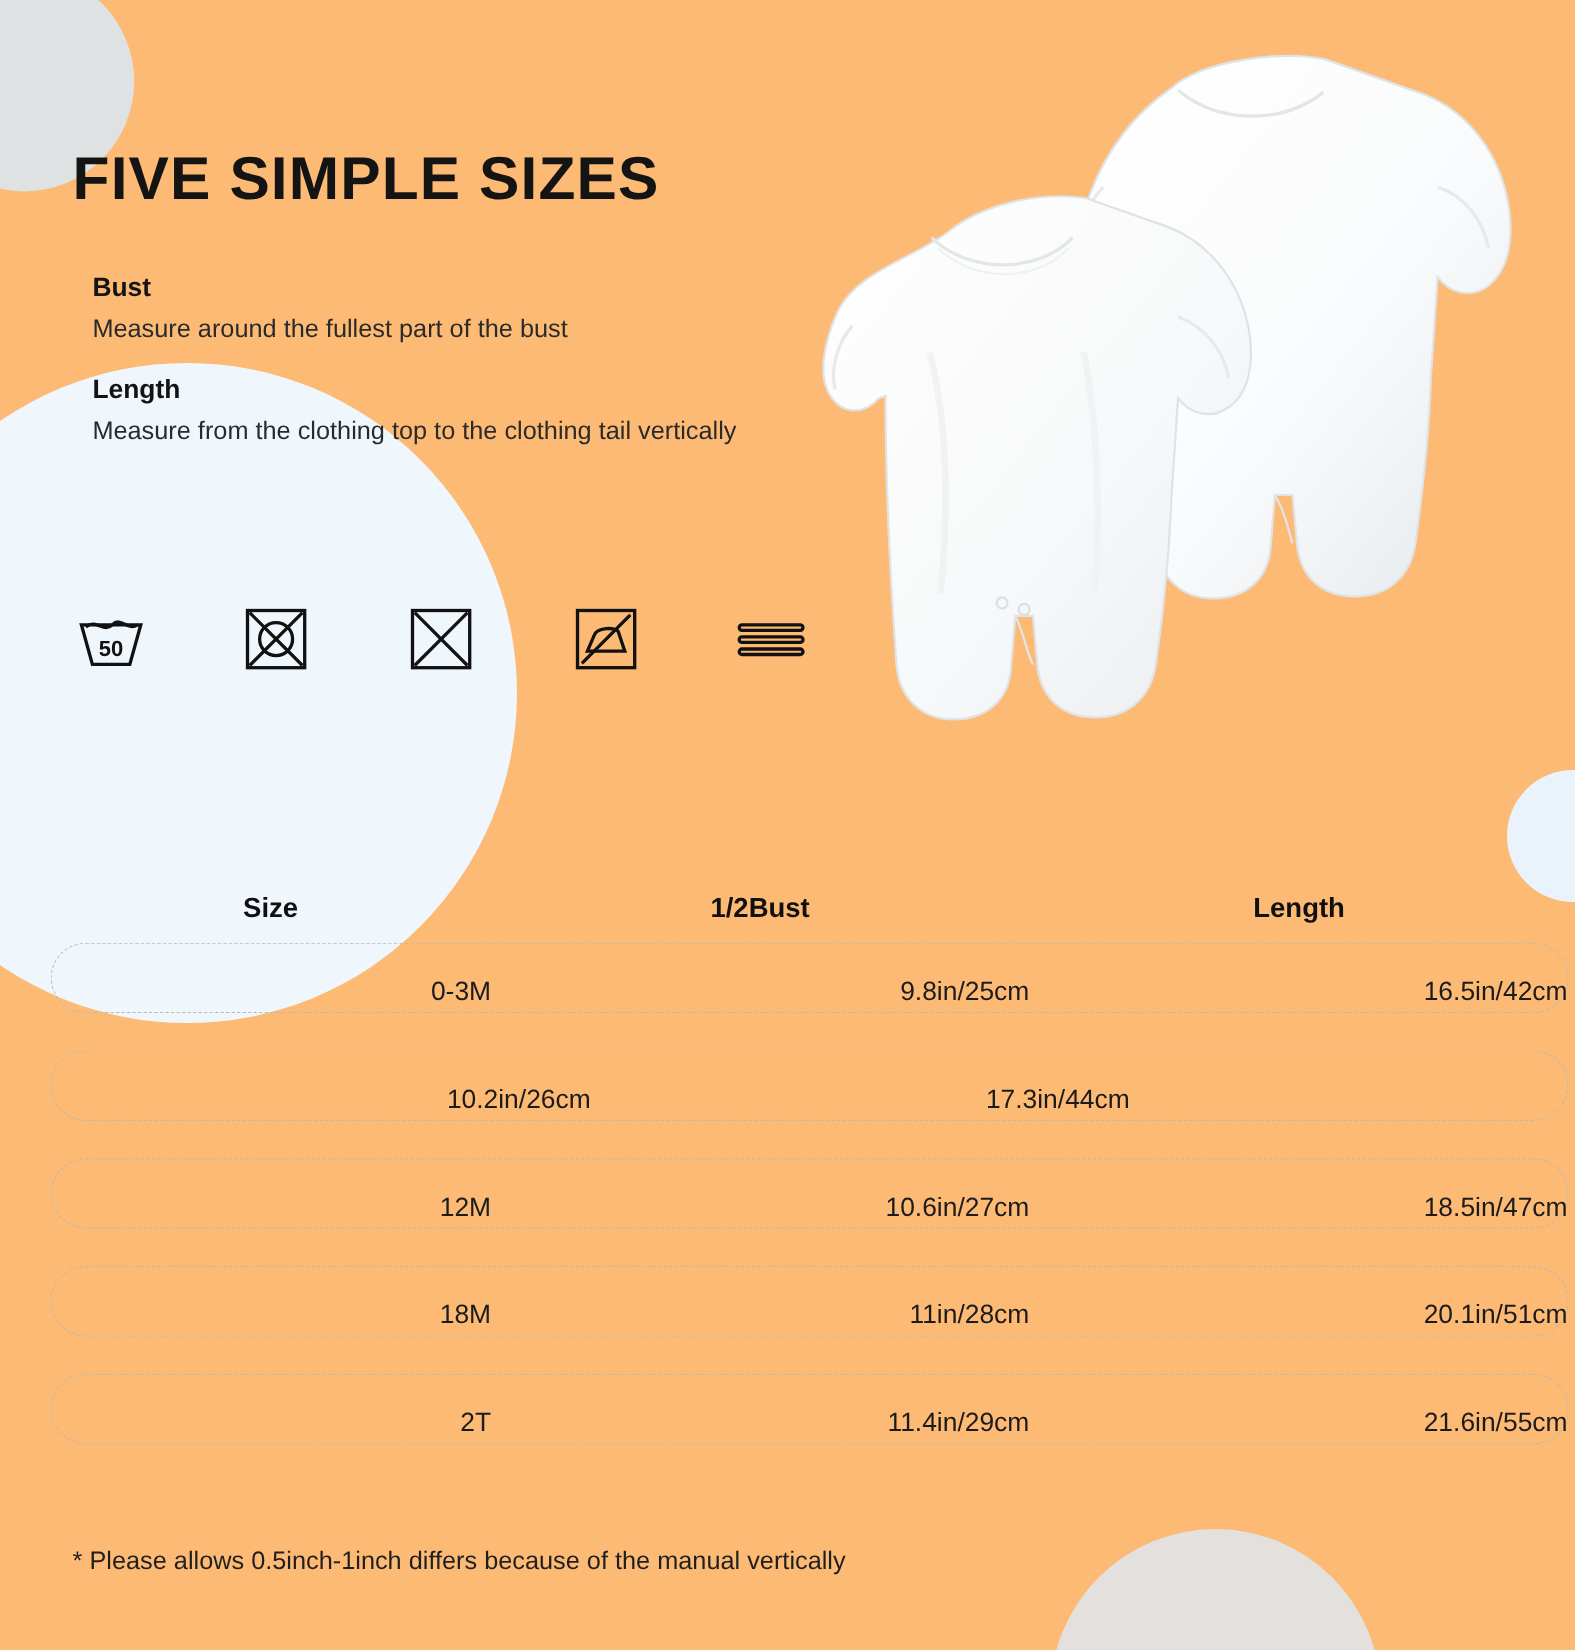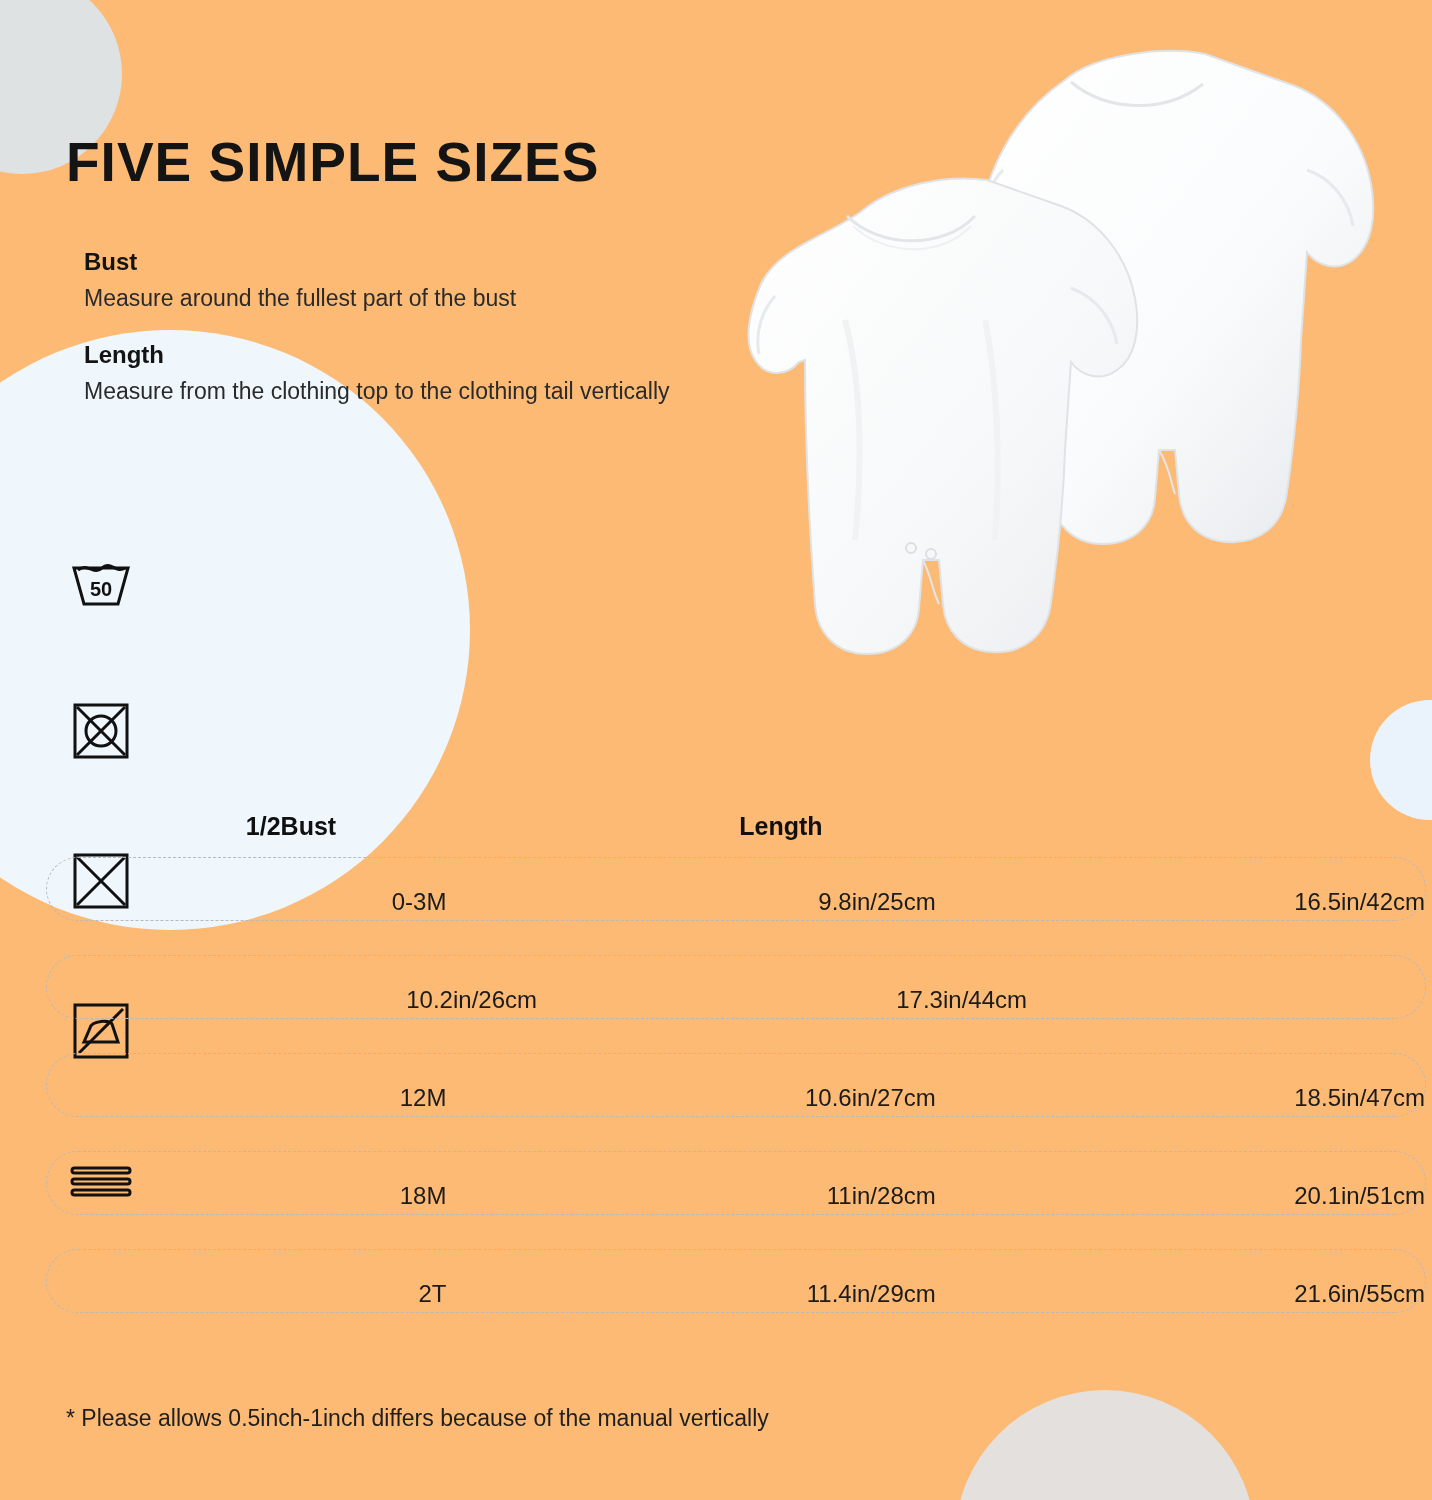--- a/index.html
+++ b/index.html
@@ -97,21 +97,20 @@
   }
 
   
   .care-icons {
     position: absolute;
     left: 68px;
     top: 548px;
     display: flex;
     align-items: flex-start;
     gap: 84px;
-    flex-direction: column;
   }
   .care-icon {
     width: 66px;
     height: 66px;
     display: block;
   }
 
   
   .photo {
     position: absolute;
@@ -298,20 +297,21 @@
         <circle cx="176" cy="528" r="5" fill="none" stroke="#dcdfe2" stroke-width="2"></circle>
         <circle cx="196" cy="534" r="5" fill="none" stroke="#dcdfe2" stroke-width="2"></circle>
 
         <path d="M110 300 C126 360, 128 440, 120 520" fill="none" stroke="#f0f2f4" stroke-width="6"></path>
         <path d="M250 300 C262 360, 266 440, 260 520" fill="none" stroke="#f0f2f4" stroke-width="6"></path>
       </g>
     </svg>
 
     <div class="table">
       <div class="thead">
+        <div class="th col-size">Size</div>
         <div class="th col-bust">1/2Bust</div>
         <div class="th col-len">Length</div>
       </div>
 
       <div class="row">
         <div class="td col-size">0-3M</div>
         <div class="td col-bust">9.8in/25cm</div>
         <div class="td col-len">16.5in/42cm</div>
       </div>
 

